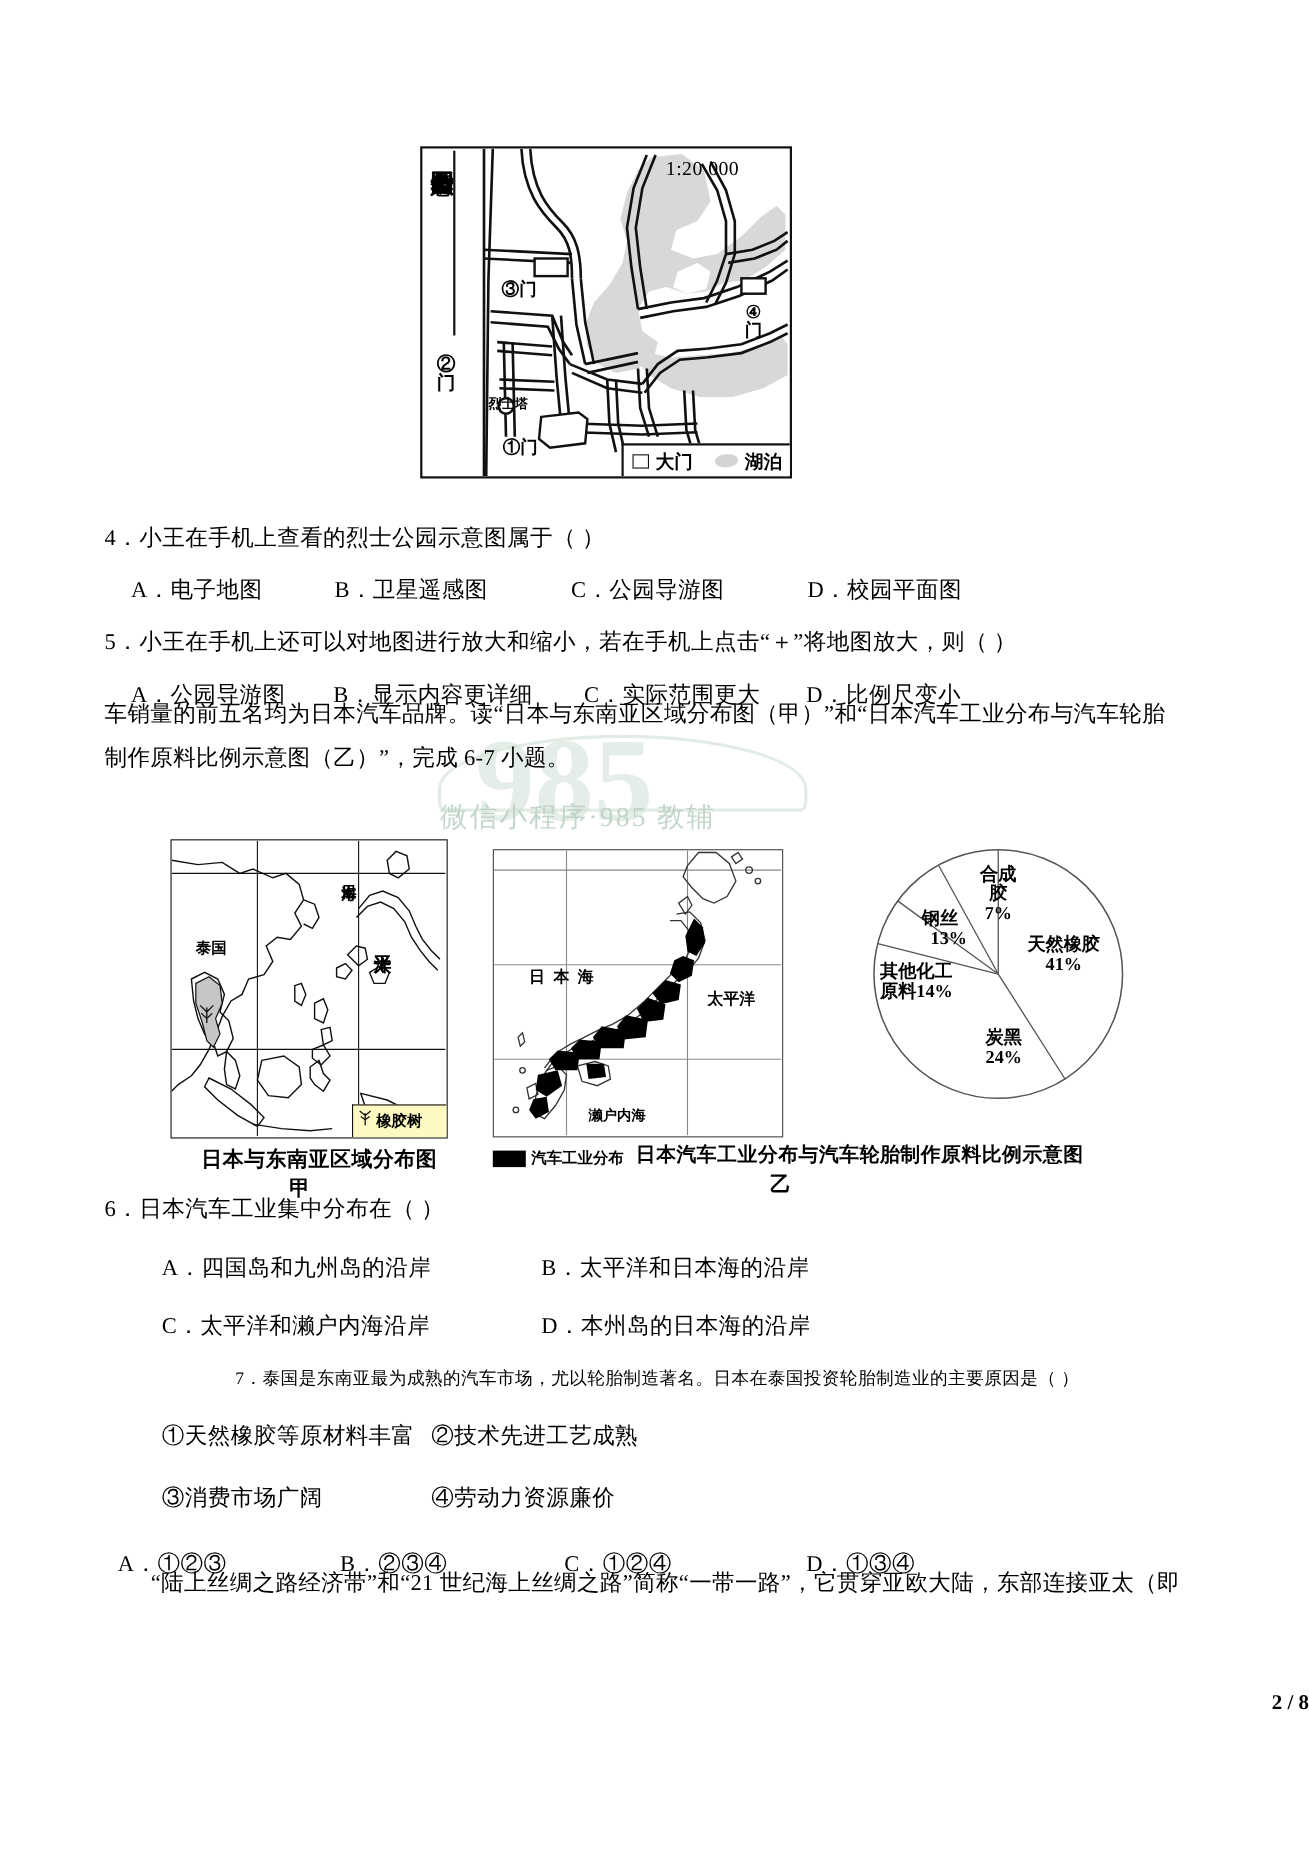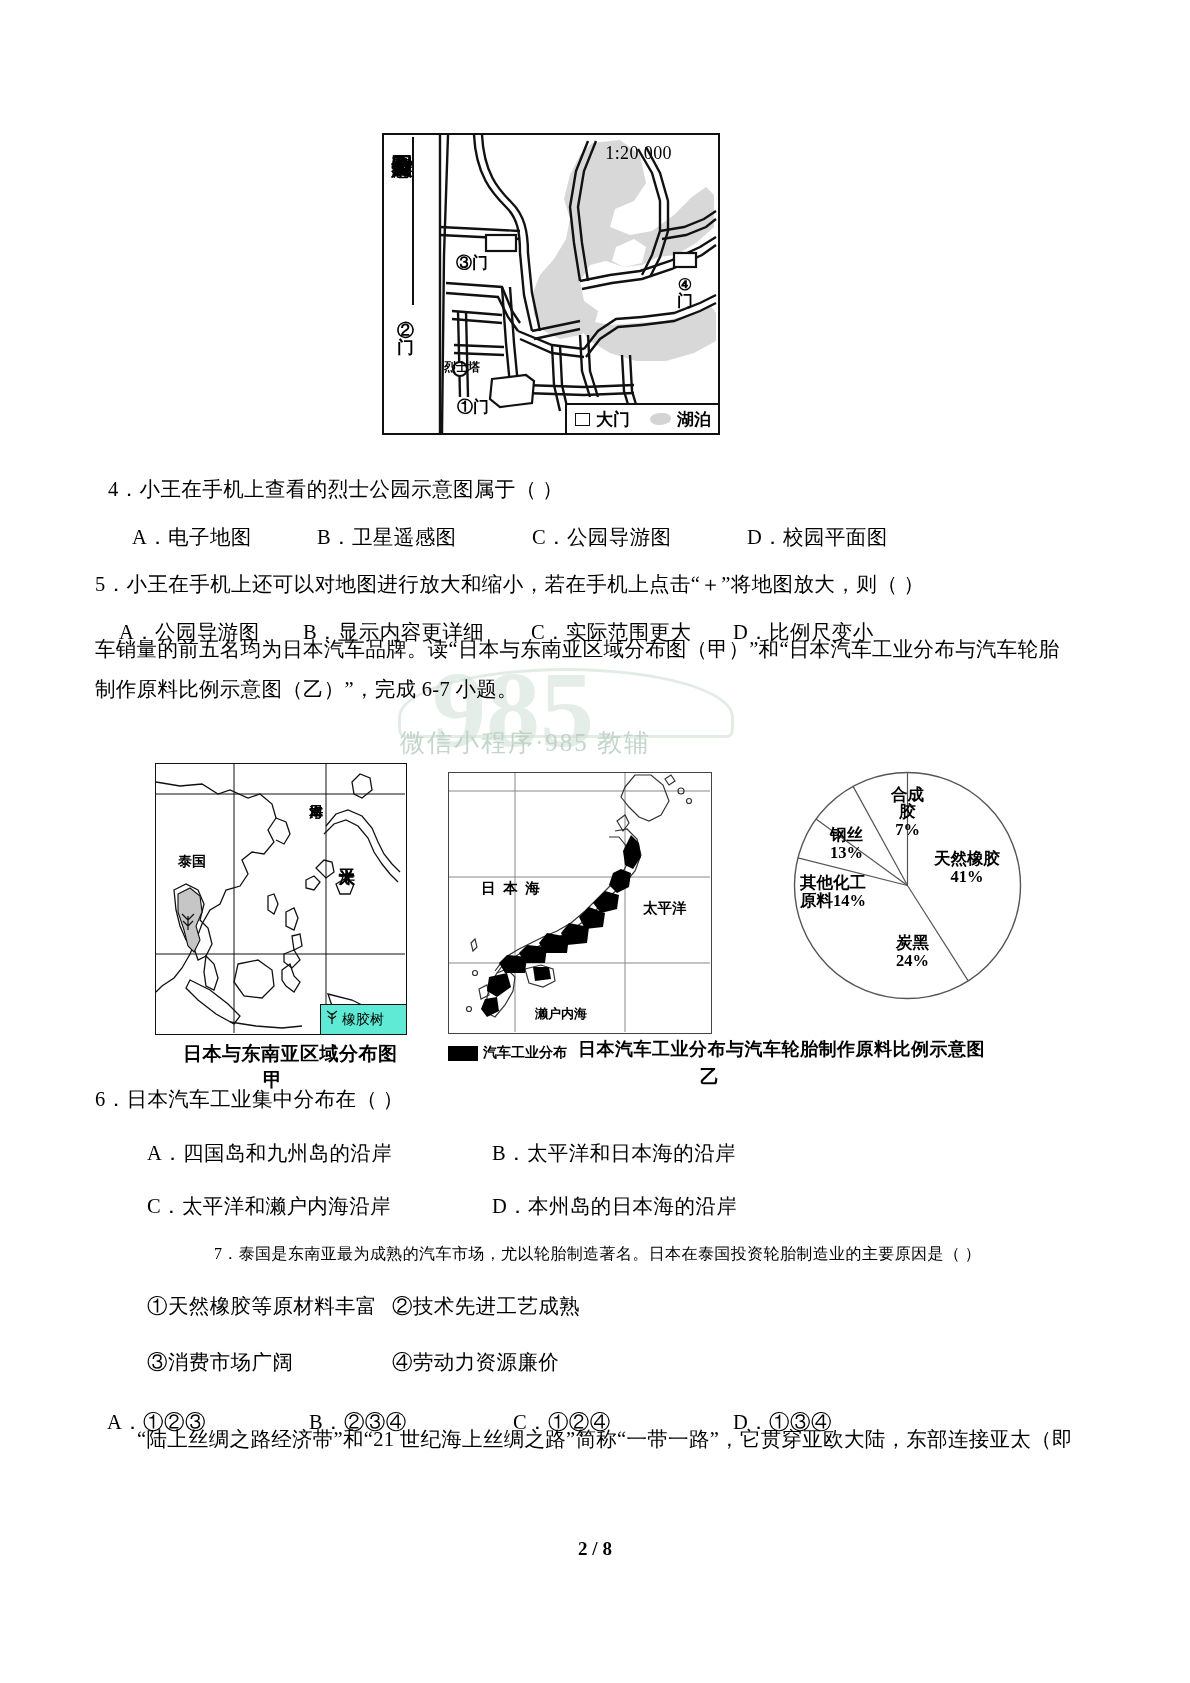--- a/index.html
+++ b/index.html
@@ -179,27 +179,27 @@
     text-orientation: upright;
     line-height: 1.05;
   }
   .m2-legend {
     position: absolute;
     right: 0px; bottom: 0px;
     width: 86px; height: 30px;
     border-top: 1.6px solid #111;
     border-left: 1.6px solid #111;
     box-sizing: border-box;
-    background: #5eead4;
+    background: #fef9c3;
     display: flex;
     align-items: center;
     gap: 3px;
     padding-left: 4px;
     font-size: 14px;
-    font-weight: 400;
+    font-weight: 700;
     text-align: center;
   }
 
   
   #map3-wrap {
     left: 448px;
     top: 772px;
     width: 264px;
     height: 262px;
   }
@@ -290,21 +290,21 @@
     border-radius: 50% 50% 6px 6px / 70% 70% 10px 10px;
     opacity: .6;
   }
 
   
   .footer {
     position: absolute;
     left: 0;
     top: 1538px;
     width: 1190px;
-    text-align: center;
+    text-align: right;
     font-size: 19px;
     font-weight: 700;
     font-family: "Liberation Serif", serif;
   }
 
   .opts {
     display: flex;
     white-space: nowrap;
   }
 </style>
@@ -400,21 +400,21 @@
 
       <div class="m1-legend">
         <span class="leg-gate-sq"></span>
         <span>大门</span>
         <span class="leg-lake-sh" style="margin-left:14px;"></span>
         <span>湖泊</span>
       </div>
     </div>
   </div>
 
-  <div class="block" style="left:108px; top:478px; width:1000px;">
+  <div class="block" style="left:95px; top:478px; width:1000px;">
     <p class="qline">4．小王在手机上查看的烈士公园示意图属于（  ）</p>
     <div class="opts" style="margin-top:24px; padding-left:24px;">
       <span class="qline" style="width:185px;">A．电子地图</span>
       <span class="qline" style="width:215px;">B．卫星遥感图</span>
       <span class="qline" style="width:215px;">C．公园导游图</span>
       <span class="qline">D．校园平面图</span>
     </div>
   </div>
 
   <div class="block" style="left:95px; top:573px; width:1000px;">
@@ -594,21 +594,21 @@
       <span class="pie-pct">24%</span>
     </div>
 
     <div class="pie-lbl" style="left:10px; top:106px; text-align:left;">
       <span>其他化工</span><br>
       <span>原料14%</span>
     </div>
 
     <div class="pie-lbl" style="left:40px; top:58px;">
       <span>钢丝</span><br>
-      <span class="pie-pct" style="display:inline-block;">13%</span>
+      <span class="pie-pct" style="margin-left:16px;display:inline-block;">13%</span>
     </div>
 
     <div class="pie-lbl" style="left:101px; top:18px; line-height:1.05;">
       <span>合成</span><br>
       <span>胶</span><br>
       <span class="pie-pct">7%</span>
     </div>
   </div>
 
   <div class="cap" style="left:578px; top:1037px; font-size:18px;">日本汽车工业分布与汽车轮胎制作原料比例示意图</div>

